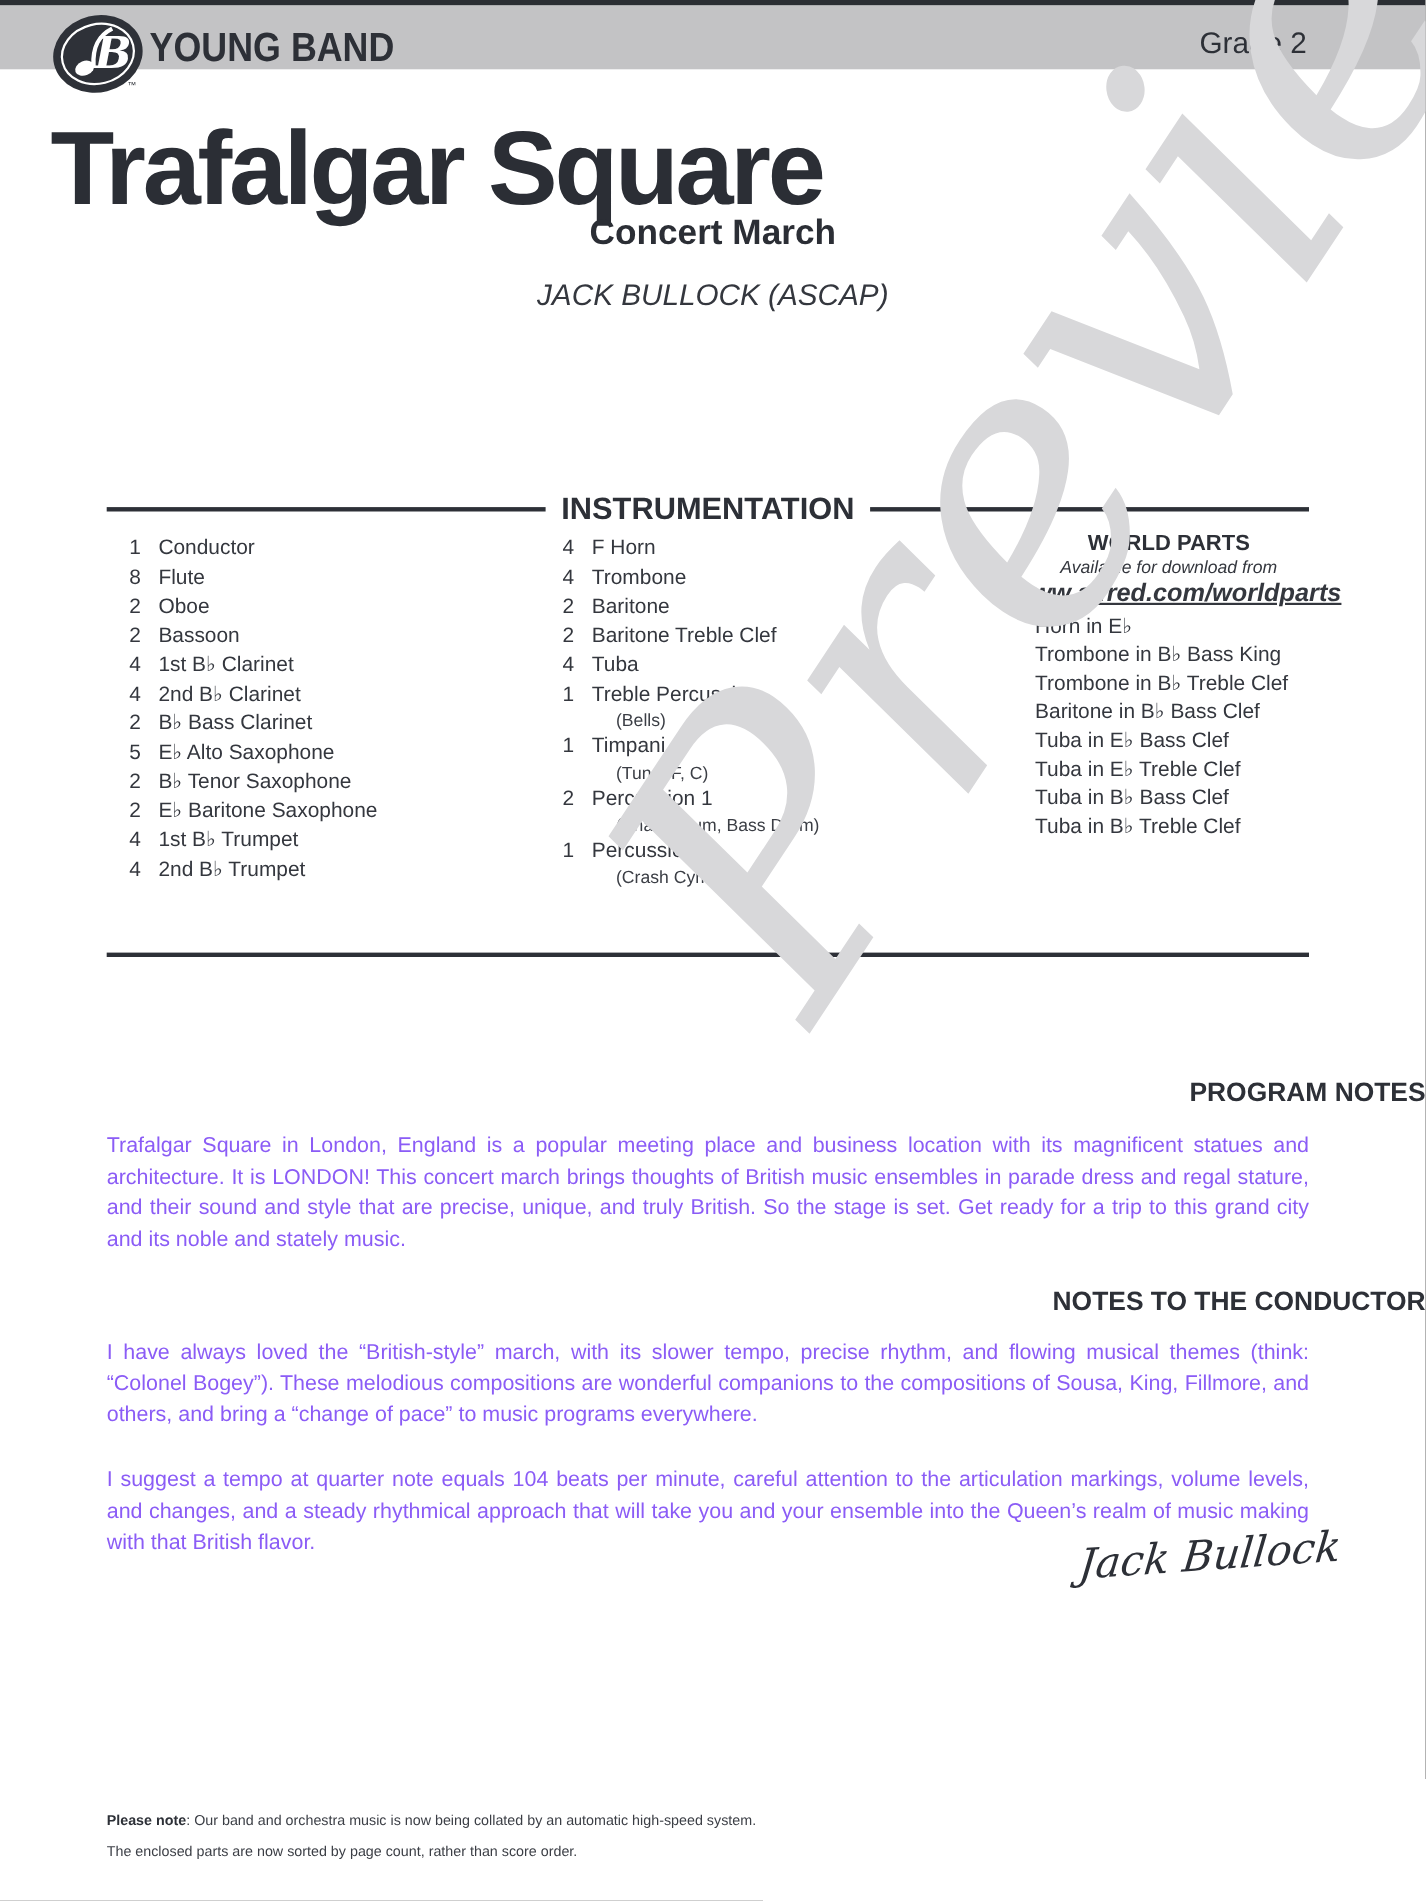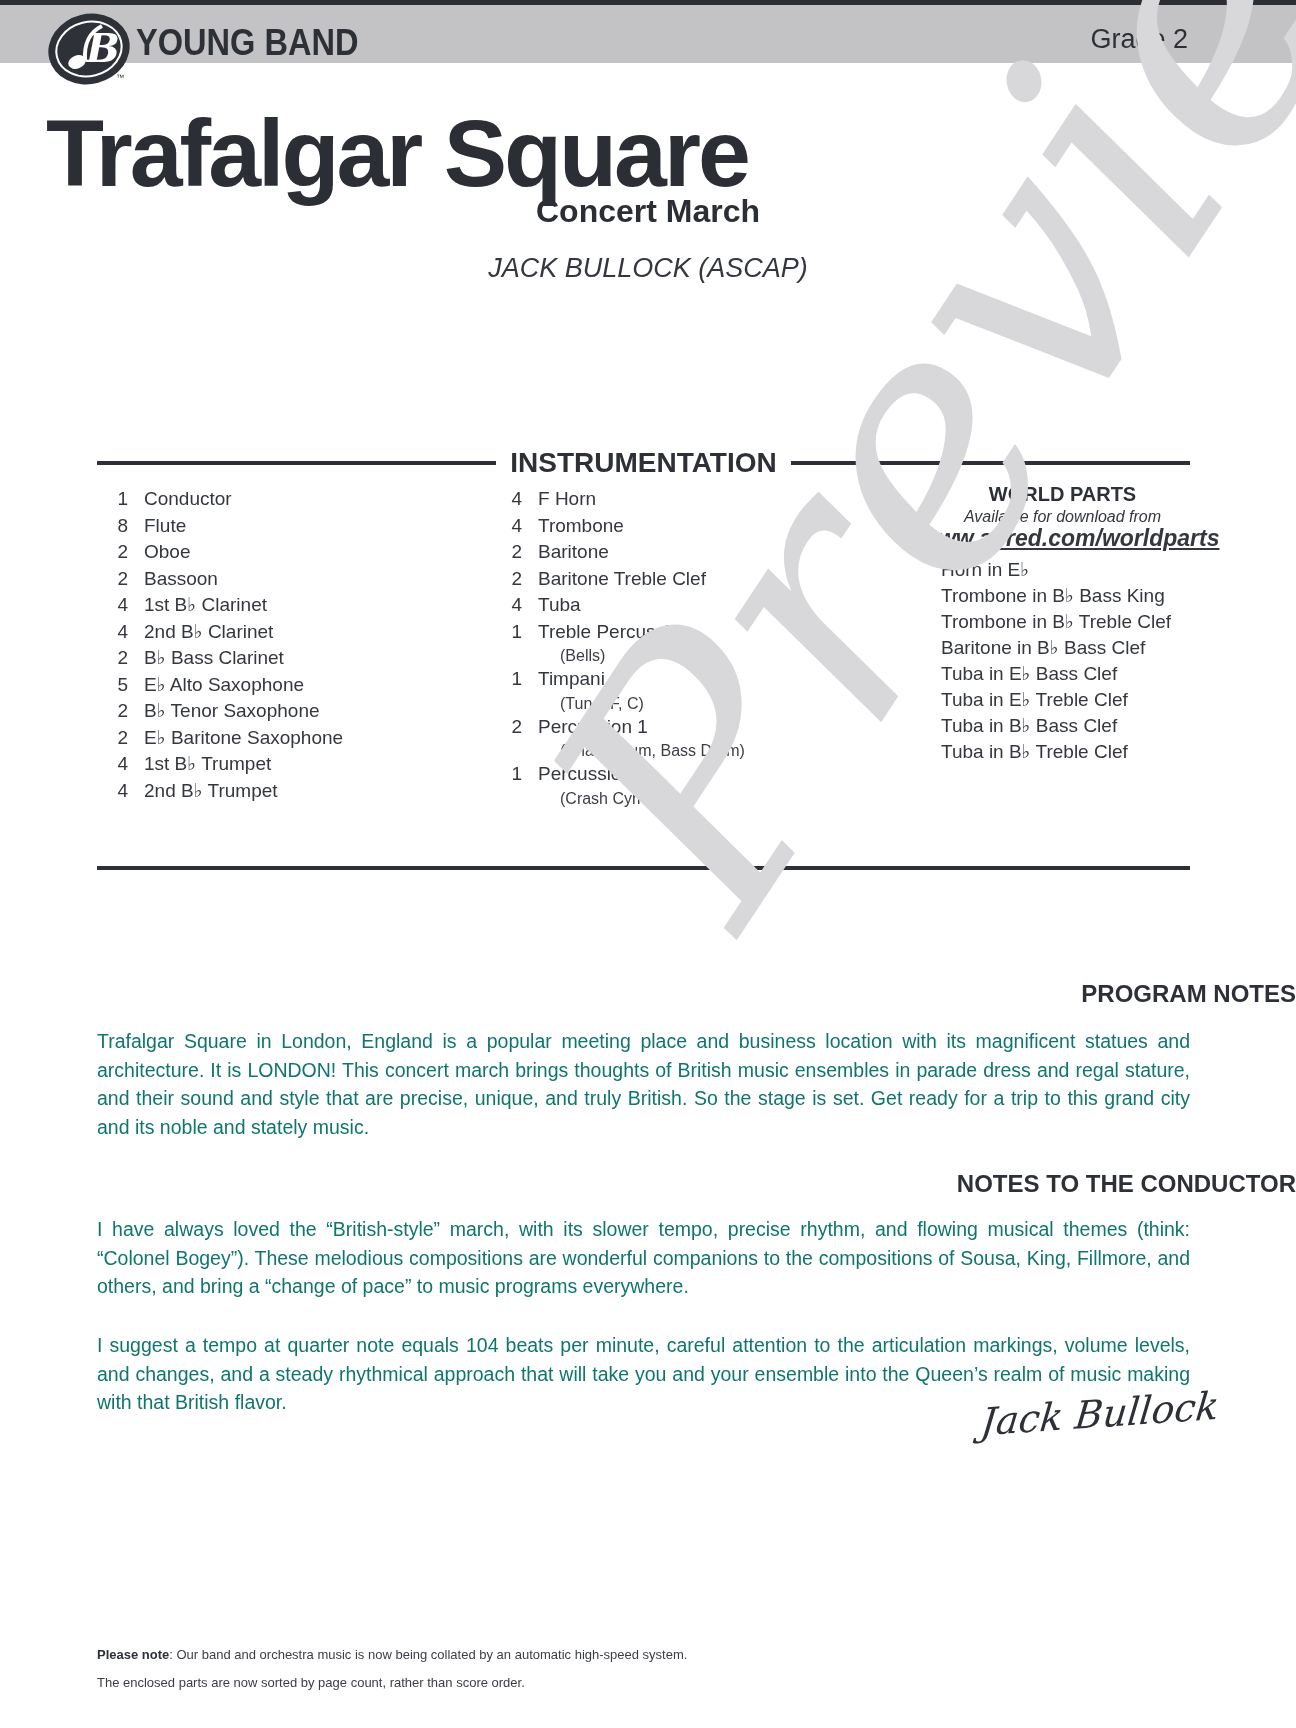--- a/index.html
+++ b/index.html
@@ -38,21 +38,21 @@
   .wp-head{text-align:center;font-size:20px;font-weight:bold;color:#2d3037;}
   .wp-l1{text-align:center;font-size:16px;font-style:italic;line-height:21px;}
   .wp-l2{text-align:center;font-size:23px;font-style:italic;font-weight:bold;line-height:22px;text-decoration:underline;}
   .wp-items{margin-top:8px;padding-left:21px;font-size:19px;line-height:26px;white-space:nowrap;}
 
   .divider{left:97px;top:866px;width:1093px;height:4px;background:#2d3037;}
 
   .sec-head{left:0;width:1296px;text-align:right;font-size:24px;font-weight:bold;color:#2d3037;}
   .ph{top:980px;}
   .ch{top:1170px;}
-  .para{left:97px;width:1093px;font-size:19.5px;line-height:28.6px;text-align:justify;color:#0f766e;}
+  .para{left:97px;width:1093px;font-size:19.5px;line-height:28.6px;text-align:justify;color:#8b5cf6;}
   .p1{top:1027px;}
   .p2{top:1215px;}
   .p3{top:1331px;}
 
   .signature{left:975px;top:1392px;width:250px;text-align:center;
              font-family:"DejaVu Serif","Liberation Serif",serif;font-style:italic;
              font-size:38px;color:#2d3037;transform:rotate(-4deg) skewX(-10deg);}
 
   
   .footnote{left:97px;top:1641px;width:760px;font-size:13px;line-height:27.5px;color:#3b3e45;}

